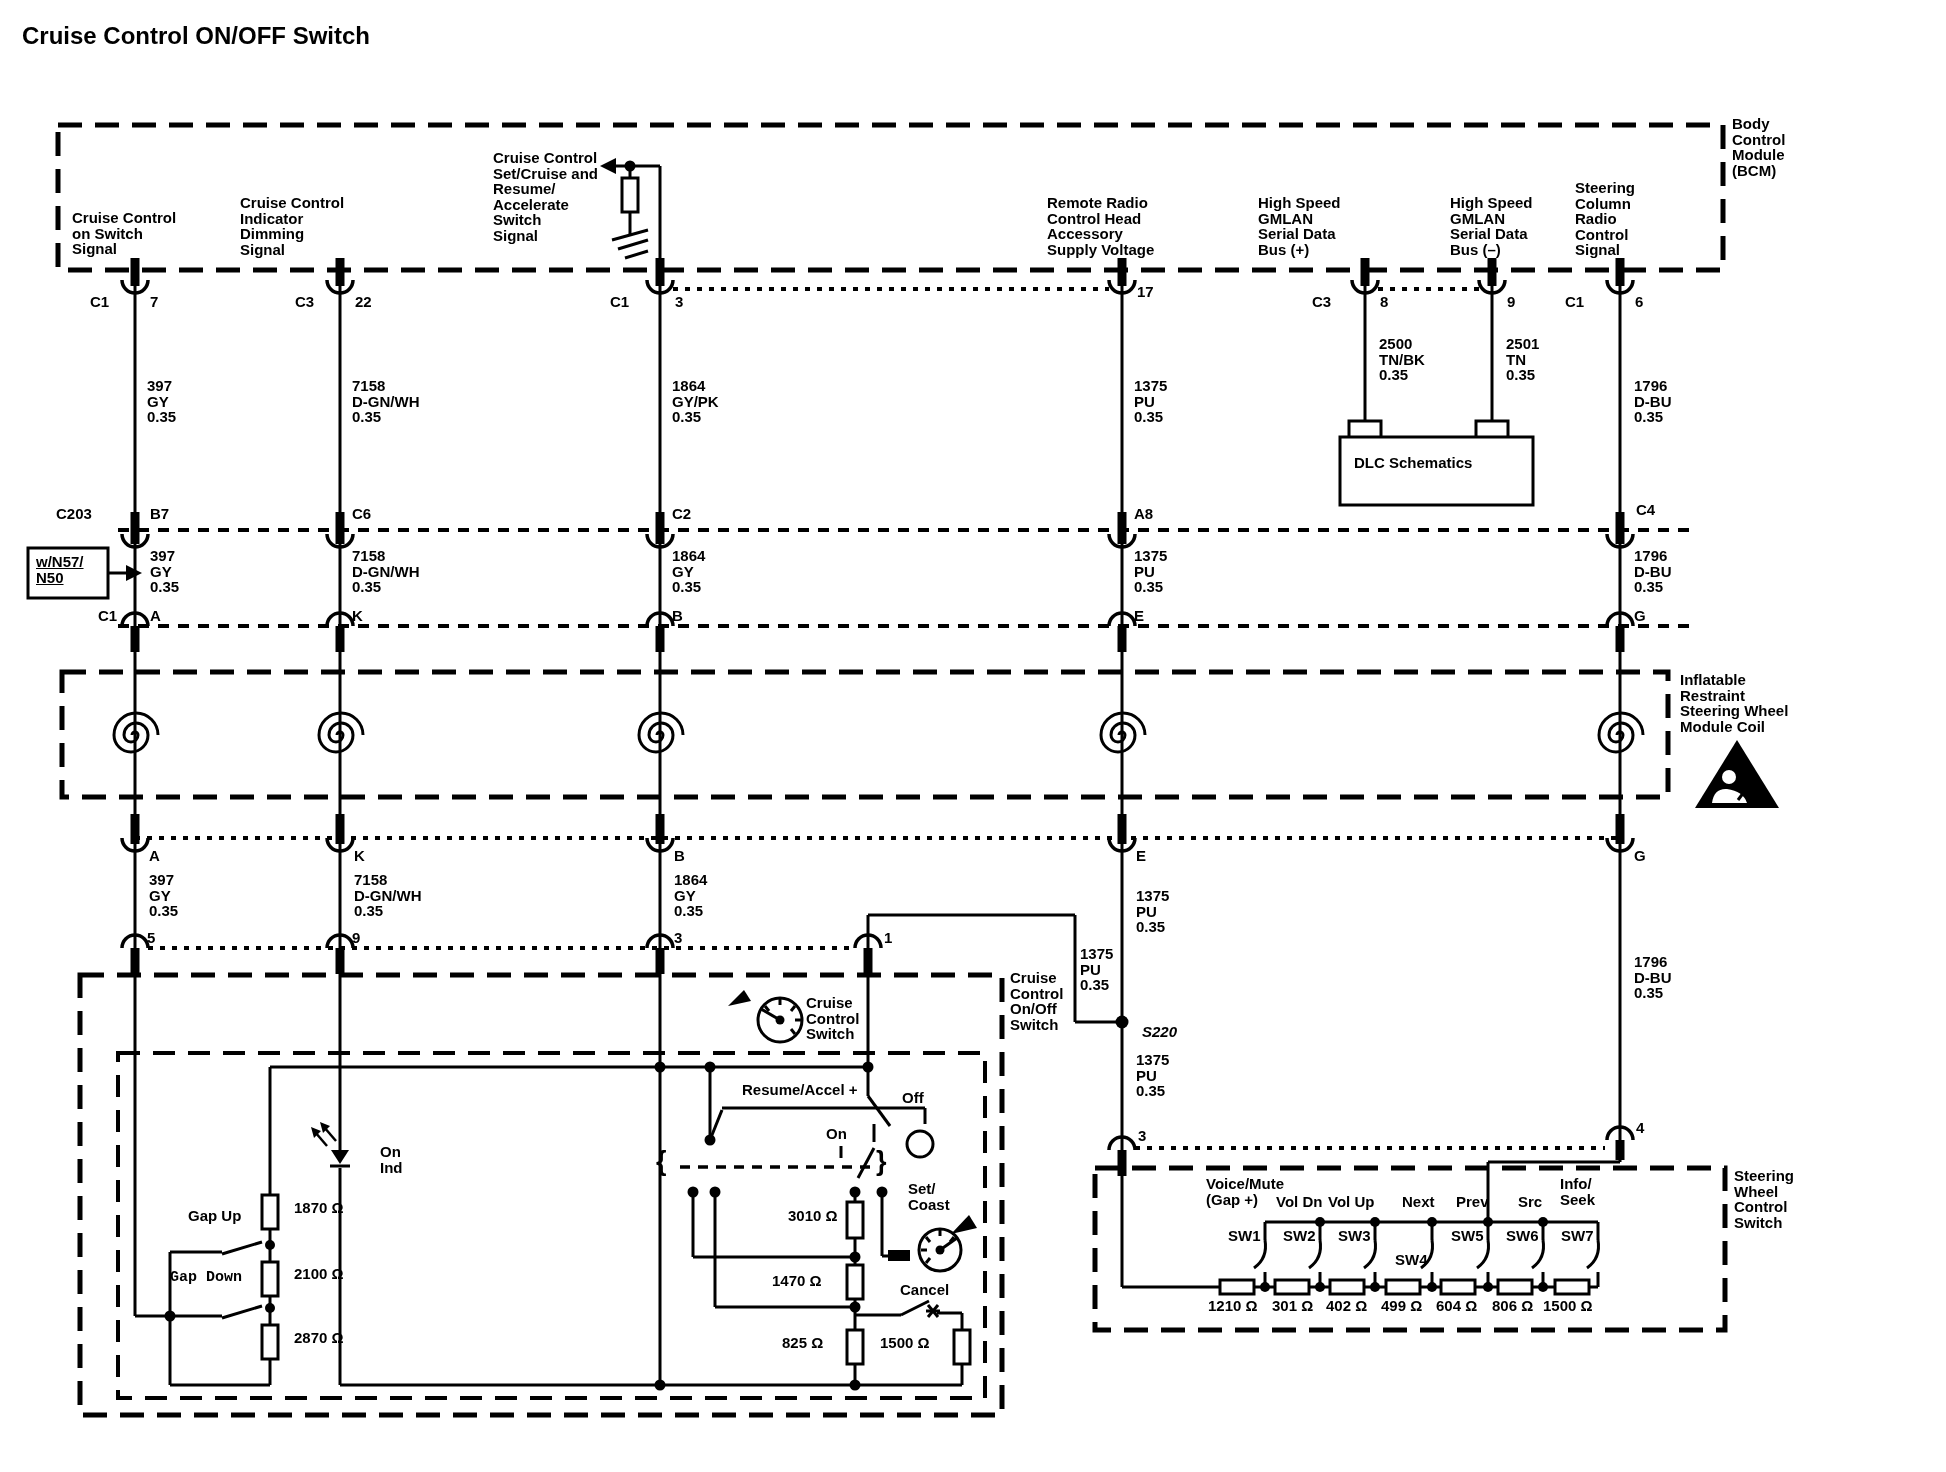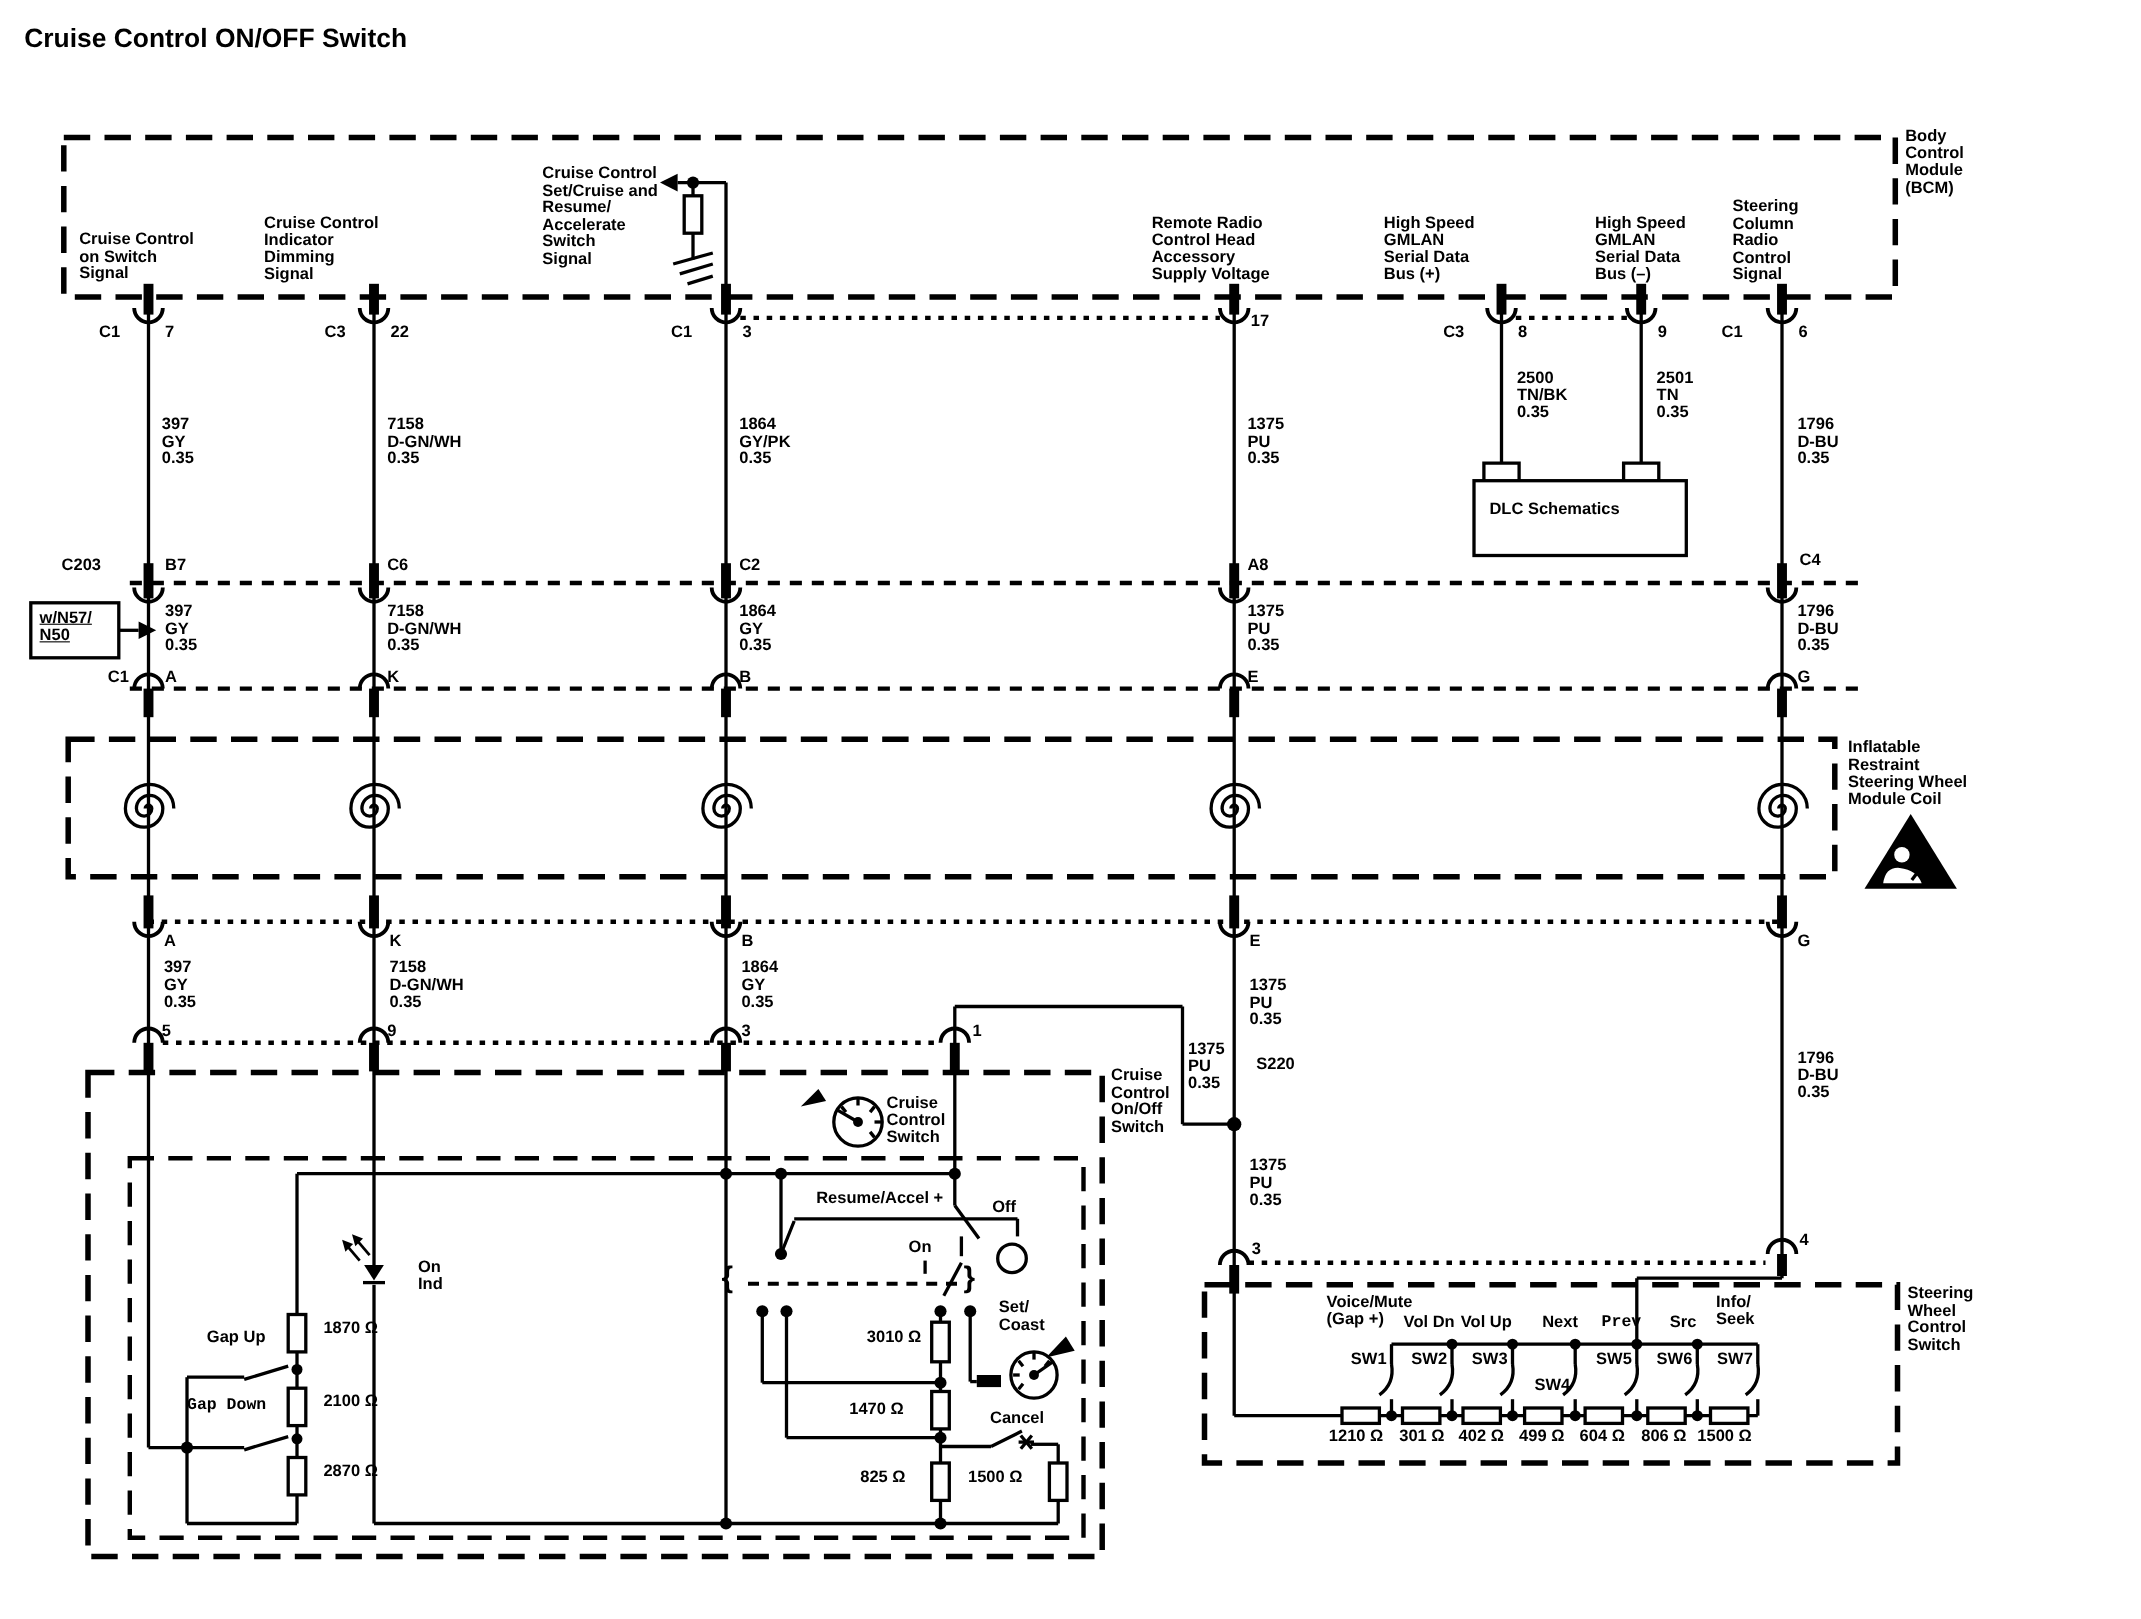--- a/index.html
+++ b/index.html
@@ -466,21 +466,21 @@
       <div class="lbl" style="left: 1634px; top: 954px;">1796
 D-BU
 0.35</div>
       <div class="lbl" style="left: 147px; top: 930px;">5</div>
       <div class="lbl" style="left: 352px; top: 930px;">9</div>
       <div class="lbl" style="left: 674px; top: 930px;">3</div>
       <div class="lbl" style="left: 884px; top: 930px;">1</div>
       <div class="lbl" style="left: 1080px; top: 946px;">1375
 PU
 0.35</div>
-      <div class="lbl" style="left: 1142px; top: 960px;">S220</div>
+      <div class="lbl" style="left: 1142px; top: 1024px; font-style: italic;">S220</div>
       <div class="lbl" style="left: 1010px; top: 970px;">Cruise
 Control
 On/Off
 Switch</div>
       <div class="lbl" style="left: 1136px; top: 1052px;">1375
 PU
 0.35</div>
       <div class="lbl" style="left: 1138px; top: 1128px;">3</div>
       <div class="lbl" style="left: 1636px; top: 1120px;">4</div>
       <div class="lbl" style="left: 806px; top: 995px;">Cruise
@@ -505,21 +505,21 @@
 Ind</div>
       <div class="lbl" style="left: 1734px; top: 1168px;">Steering
 Wheel
 Control
 Switch</div>
       <div class="lbl" style="left: 1206px; top: 1176px;">Voice/Mute
 (Gap +)</div>
       <div class="lbl" style="left: 1276px; top: 1194px;">Vol Dn</div>
       <div class="lbl" style="left: 1328px; top: 1194px;">Vol Up</div>
       <div class="lbl" style="left: 1402px; top: 1194px;">Next</div>
-      <div class="lbl" style="left: 1456px; top: 1194px; font-family: Liberation Mono, monospace;">Prev</div>
+      <div class="lbl" style="left: 1456px; top: 1194px;">Prev</div>
       <div class="lbl" style="left: 1518px; top: 1194px;">Src</div>
       <div class="lbl" style="left: 1560px; top: 1176px;">Info/
 Seek</div>
       <div class="lbl" style="left: 1228px; top: 1228px;">SW1</div>
       <div class="lbl" style="left: 1283px; top: 1228px;">SW2</div>
       <div class="lbl" style="left: 1338px; top: 1228px;">SW3</div>
       <div class="lbl" style="left: 1395px; top: 1228px; margin-top: 24px;">SW4</div>
       <div class="lbl" style="left: 1451px; top: 1228px;">SW5</div>
       <div class="lbl" style="left: 1506px; top: 1228px;">SW6</div>
       <div class="lbl" style="left: 1561px; top: 1228px;">SW7</div>

